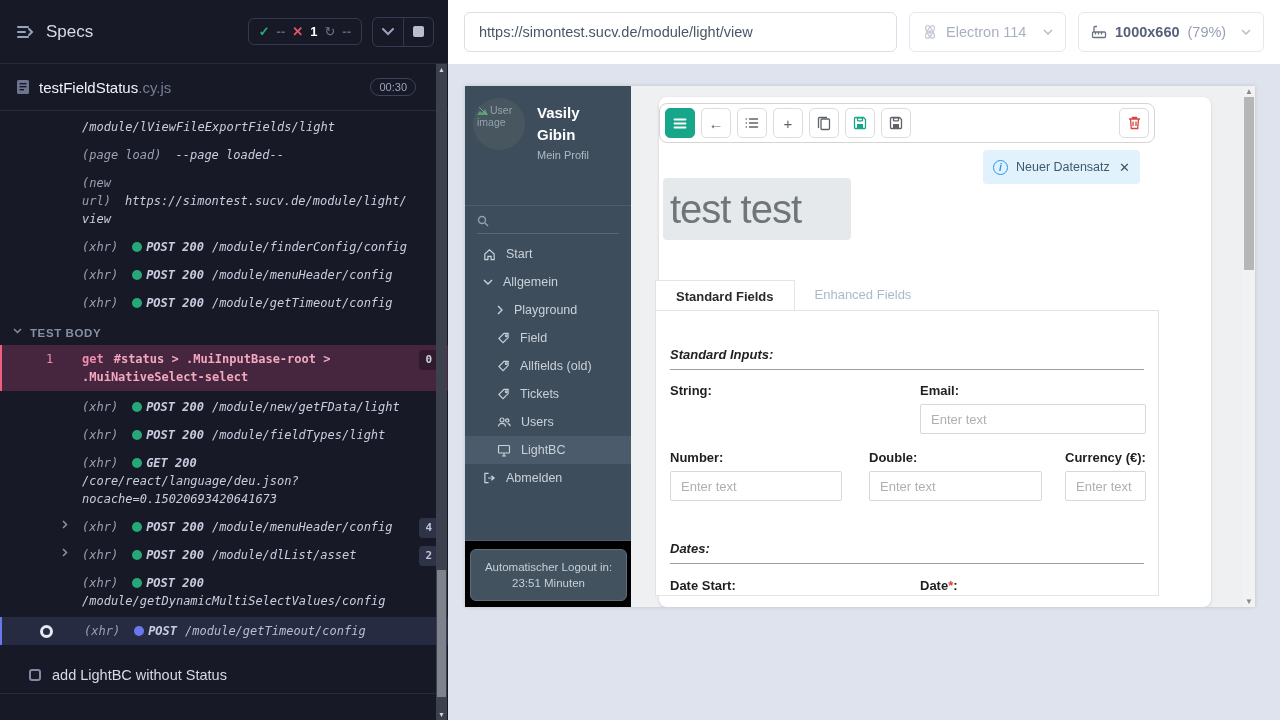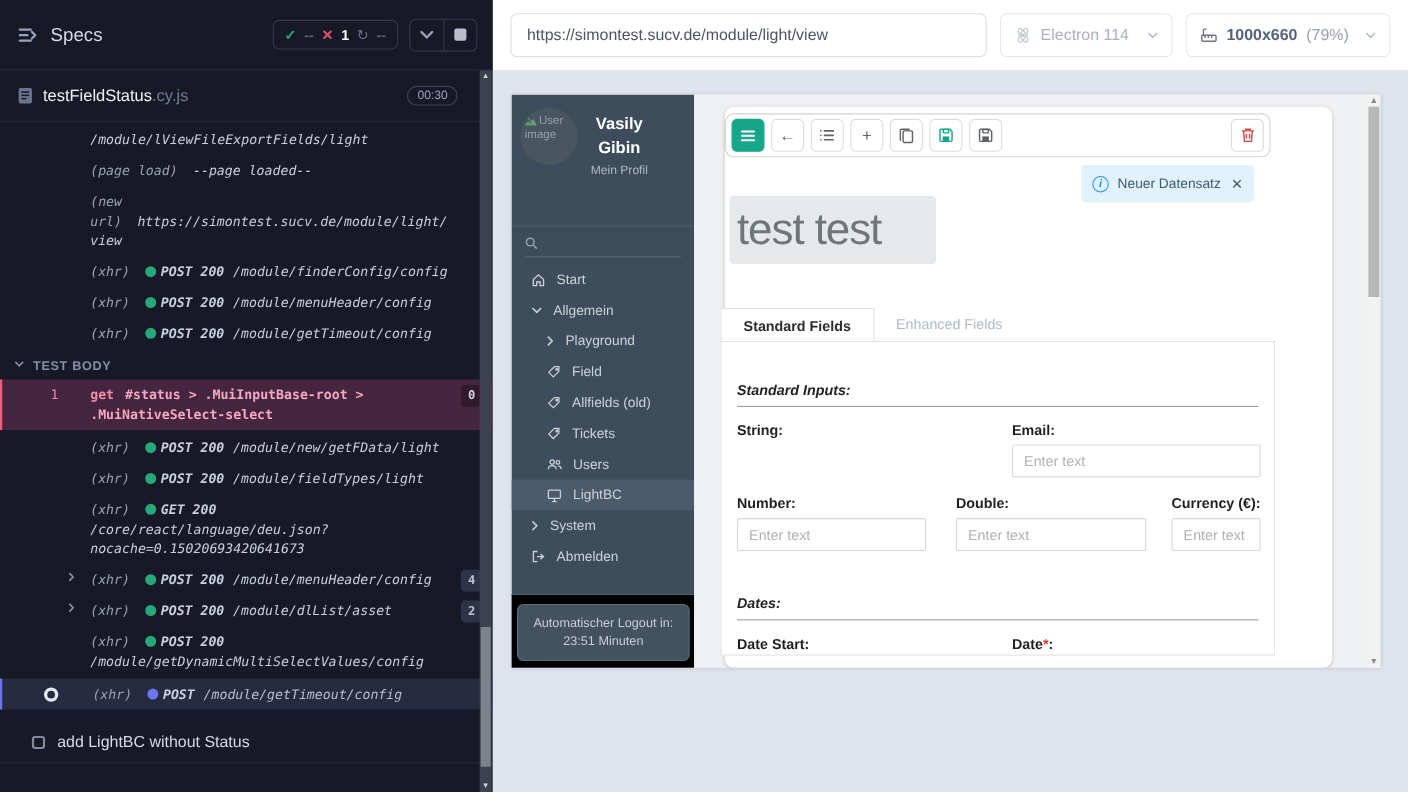--- a/index.html
+++ b/index.html
@@ -68,21 +68,21 @@
   .hdr-chevron { color:#b6bccb; margin-left:auto; }
 
   .aut-area { position:relative; flex:1; background:#dfe3ed; }
   .app { position:absolute; left:17px; top:22px; width:790px; height:521px; background:#eef0f1; display:flex; overflow:hidden; box-shadow:0 0 4px rgba(0,0,0,.15); }
 
   
   .app-side { width:166px; background:#3e4d5c; color:#c9d2d9; position:relative; flex-shrink:0; font-size:12.5px; }
   .profile { padding:12px 8px 14px 8px; height:119px; display:flex; }
   .avatar { width:52px; height:52px; border-radius:50%; background:#47565f; overflow:hidden; color:#94a2ad; font-size:10.5px; padding:6px 4px; line-height:12px; flex-shrink:0; }
   .avatar svg { vertical-align:-2px; margin-right:2px; }
-  .who { margin-left:12px; padding-top:4px;text-align:center; }
+  .who { margin-left:12px; padding-top:4px; }
   .who .name { font-size:15px; font-weight:bold; color:#fff; line-height:22px; }
   .who .profile-link { font-size:11px; color:#aeb9c1; margin-top:3px; cursor:pointer; }
   .side-search { border-top:1px solid #4e5d6b; padding:8px 12px 0 12px; }
   .search-line { display:flex; align-items:center; gap:6px; border-bottom:1px solid #5a6976; padding-bottom:5px; }
   .search-line input { background:transparent; border:none; outline:none; color:#cfd6dc; width:120px; font-size:12px; }
   .nav { margin-top:6px; }
   .nav-item { height:28px; display:flex; align-items:center; gap:10px; padding-left:18px; cursor:pointer; color:#c9d2d9; }
   .nav-item.sub { padding-left:32px; }
   .nav-item.sel { background:#4b5b6b; }
   .nav-item svg { flex-shrink:0; }
@@ -324,26 +324,20 @@
               <span>Users</span>
             </div>
           <div class="nav-item sub sel">
               <svg width="14" height="13" viewBox="0 0 14 13" fill="none" stroke="currentColor" stroke-width="1.2">
                 <rect x="1.5" y="1.5" width="11" height="7.5" rx="1"></rect>
                 <path d="M5 12h4M7 9v3"></path>
               </svg>
               <span>LightBC</span>
             </div>
           <div class="nav-item">
-              <svg width="7" height="10" viewBox="0 0 7 10" fill="none" stroke="currentColor" stroke-width="1.4">
-                <path d="M1 1l4 4-4 4"></path>
-              </svg>
-              <span>System</span>
-            </div>
-          <div class="nav-item">
               <svg width="13" height="12" viewBox="0 0 14 13" fill="none" stroke="currentColor" stroke-width="1.3">
                 <path d="M6 1.5H2v10h4M9 4l3 2.5L9 9M12 6.5H5.5"></path>
               </svg>
               <span>Abmelden</span>
             </div>
         </div>
         <div class="side-foot">
           <div class="logout-box">
             <div>Automatischer Logout in:</div>
             <div>23:51 Minuten</div>

